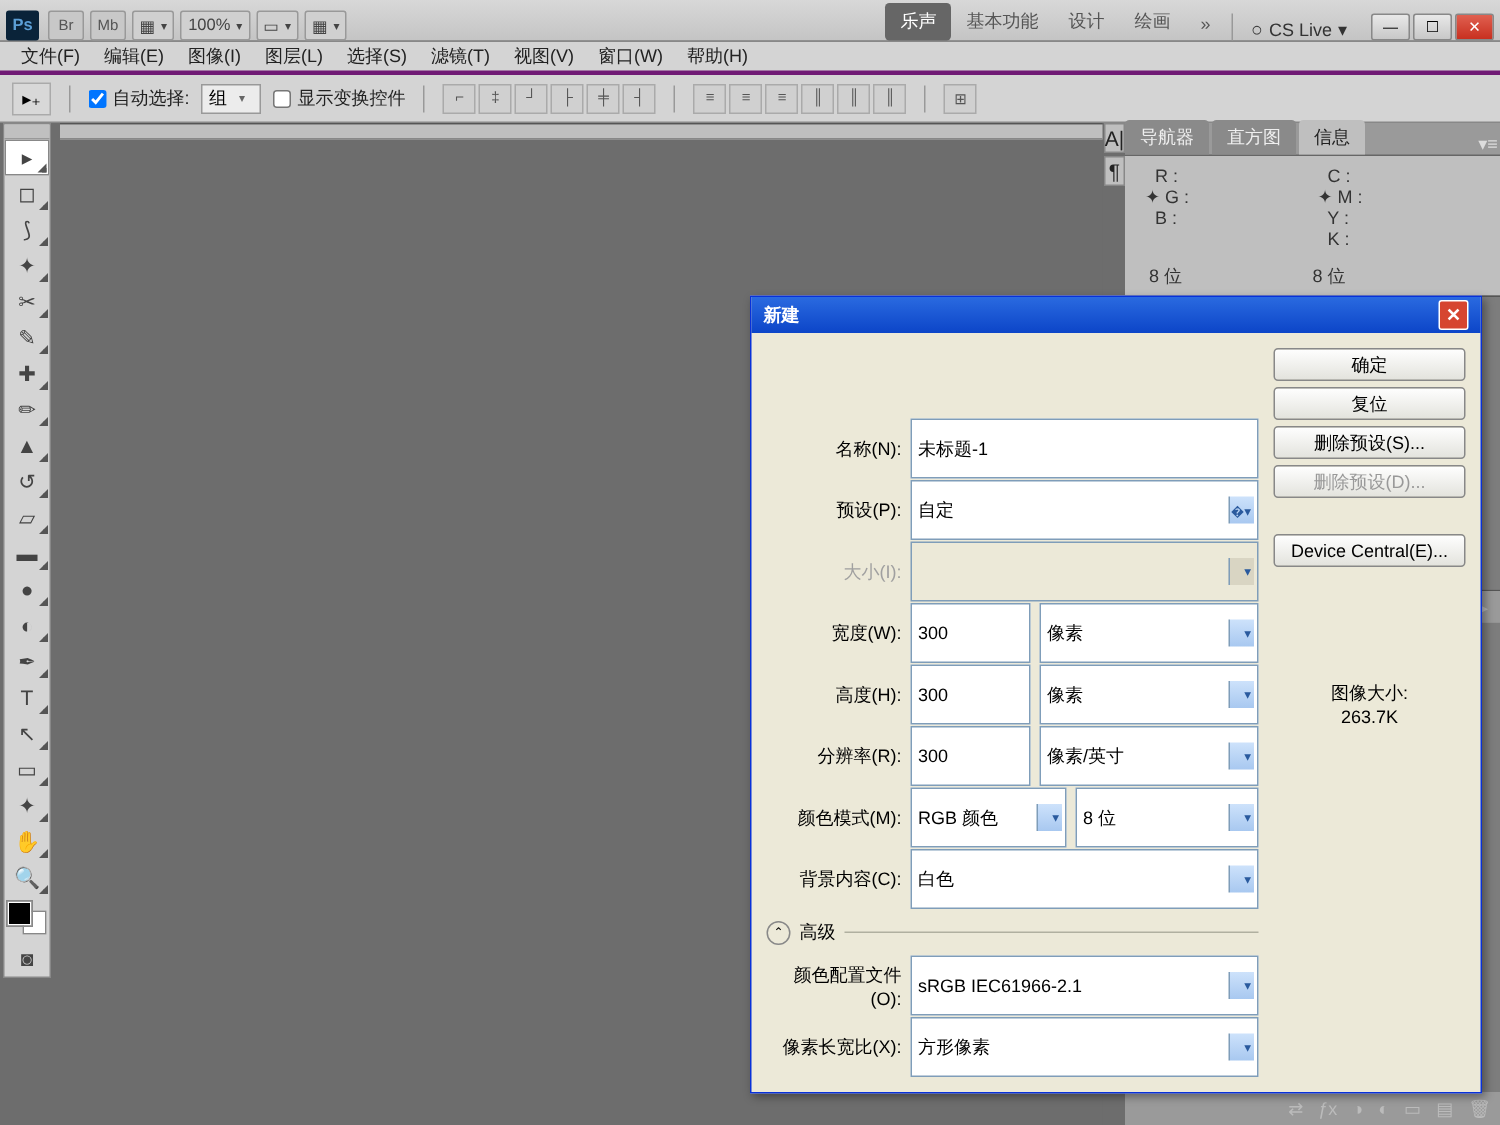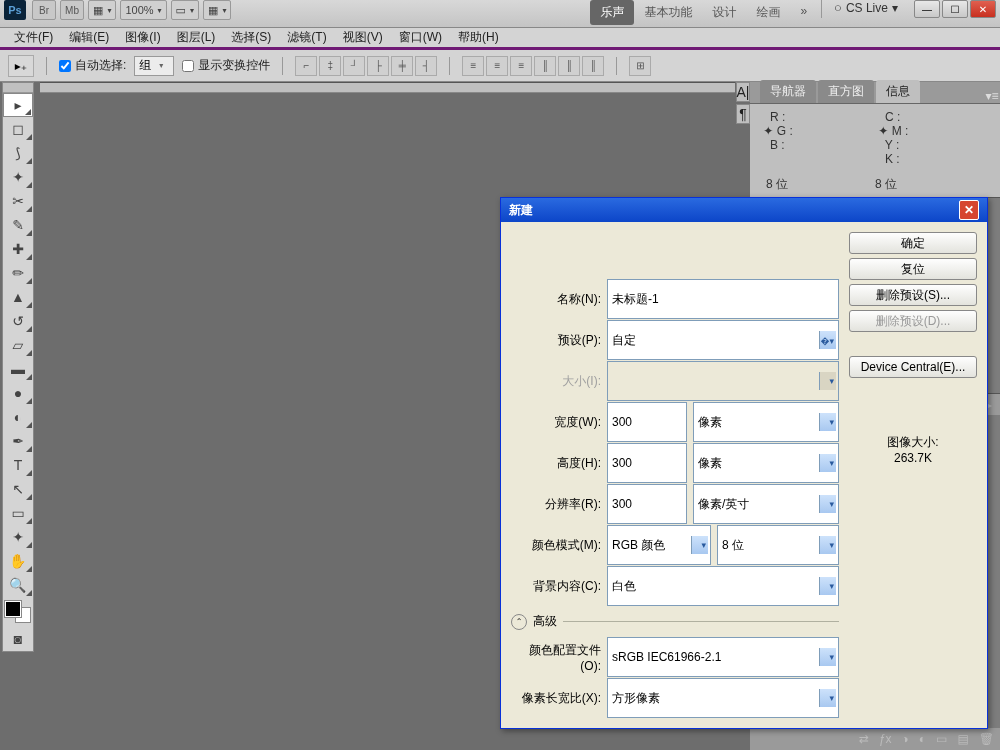--- a/index.html
+++ b/index.html
@@ -1,19 +1,19 @@
 <!DOCTYPE html>
 <html><head>
   <meta charset="utf-8">
   <style>
     * { margin: 0; padding: 0; box-sizing: border-box; font-family: "Microsoft YaHei", "SimSun", sans-serif; font-size: 12px; }
     body { width: 1000px; height: 750px; background: #6d6d6d; overflow: hidden; position: relative; }
 
     
-    .titlebar { height: 28px; background: linear-gradient(#d8d8d8, #c4c4c4); display: flex; align-items: flex-start; padding: 0 4px; border-bottom: 1px solid #888; }
+    .titlebar { height: 28px; background: linear-gradient(#d8d8d8, #c4c4c4); display: flex; align-items: flex-end; padding: 0 4px; border-bottom: 1px solid #888; }
     .ps-logo { width: 22px; height: 20px; background: #0a2339; color: #5c9fd6; font-weight: bold; text-align: center; line-height: 20px; border-radius: 2px; margin-right: 6px; font-size: 11px; }
     .tb-btn { width: 24px; height: 20px; background: #c8c8c8; border: 1px solid #999; border-radius: 2px; margin-right: 4px; display: flex; align-items: center; justify-content: center; font-size: 10px; color: #555; }
     .tb-sep { width: 1px; height: 18px; background: #999; margin: 0 4px; }
     .tb-combo { height: 20px; background: #d0d0d0; border: 1px solid #999; border-radius: 2px; padding: 0 4px; display: flex; align-items: center; font-size: 11px; color: #444; margin-right: 4px; }
     .tb-combo::after { content: "▾"; margin-left: 4px; font-size: 8px; }
     .spacer { flex: 1; }
     .ws-tab { padding: 4px 10px; color: #555; }
     .ws-tab.active { background: #666; color: #fff; border-radius: 3px; }
     .cslive { color: #333; display: flex; align-items: center; gap: 4px; padding: 0 8px; }
     .cslive::before { content: "○"; font-size: 13px; }
@@ -45,21 +45,21 @@
 
     
     .canvas { position: absolute; left: 40px; top: 82px; right: 265px; bottom: 0; background: #6d6d6d; border-top: 1px solid #555; }
     .canvas .doc-tabbar{ position:absolute; top:0; left:0; right:0; height:10px; background:#bfbfbf; border-bottom:1px solid #888;}
 
     
     .dockstrip { position: absolute; right: 250px; top: 82px; width: 14px; height: 80px; }
     .dockstrip .ic{ width:14px; height:20px; display:flex; align-items:center; justify-content:center; color:#222; font-size:14px; background:#bfbfbf; border:1px solid #888; margin-bottom:2px;}
 
     .right { position: absolute; right: 0; top: 82px; width: 250px; bottom: 0; background: #bfbfbf; display: flex; flex-direction: column; }
-    .panel-tabs { height: 22px; background: #9a9a9a; display: flex; align-items: flex-end; border-bottom: 1px solid #666; padding-left:10px;}
+    .panel-tabs { height: 22px; background: #9a9a9a; display: flex; align-items: flex-end; border-bottom: 1px solid #666; padding-left:0;}
     .ptab { padding: 3px 10px; color: #eee; background: #8a8a8a; margin-right: 2px; border-top-left-radius: 3px; border-top-right-radius: 3px; }
     .ptab.active { background: #bfbfbf; color: #222; }
     .ptab-menu { margin-left:auto; width:16px; text-align:center; color:#ddd;}
     .info-body { padding: 6px 10px; color: #333; font-family: monospace; font-size: 11px; display: grid; grid-template-columns: 1fr 1fr; }
     .info-body div { line-height: 14px; white-space:pre;}
     .info-foot { display:flex; padding:4px 16px; color:#333;}
     .info-foot span{flex:1;}
 
     .panel-placeholder{ flex:1; background:#7d7d7d; border-top:1px solid #555;}
     .lockbar{ height:22px; background:#9a9a9a; color:#bbb; display:flex; align-items:center; padding:0 8px; gap:6px; border-top:1px solid #555;}
@@ -78,21 +78,21 @@
     .txt, .combo { height: 40px; border: 1px solid #7f9db9; background: #fff; padding: 0 4px; display: flex; align-items: center; color: #000; }
     .combo { justify-content: space-between; }
     .combo::after { content: ""; width: 16px; height: 18px; margin-right:-2px; background: linear-gradient(#cde2fb,#a8c8f0); border-left: 1px solid #7f9db9; display:flex; align-items:center; justify-content:center; }
     .combo { position: relative;}
     .combo .arrow{position:absolute; right:4px; font-size:9px; color:#2a5a9e;}
     .combo.dis{ background:#ece9d8; color:#999;}
     .combo.dis::after{ background:#d9d5c3; }
     .btns { display: flex; flex-direction: column; gap: 4px; }
     .dbtn { height: 22px; border: 1px solid #888; background: linear-gradient(#fefefe,#e3e3dd); border-radius: 3px; display:flex; align-items:center; justify-content:center; color:#000; padding: 0 4px;}
     .dbtn.dis{ color:#999; }
-    .size-info{ text-align:center; margin-top:52px; color:#000;}
+    .size-info{ text-align:center; margin-top:72px; color:#000;}
     .adv-row{ grid-column: 1 / span 2; display:flex; align-items:center; gap:6px; margin:6px 0;}
     .adv-row .line{flex:1; height:1px; background:#b0b0a0;}
     .adv-row .toggle{ width:16px; height:16px; border:1px solid #888; border-radius:8px; display:flex; align-items:center; justify-content:center; font-size:8px;}
   </style>
 </head>
 <body>
 
 <div class="titlebar">
   <div class="ps-logo">Ps</div>
   <div class="tb-btn">Br</div>

